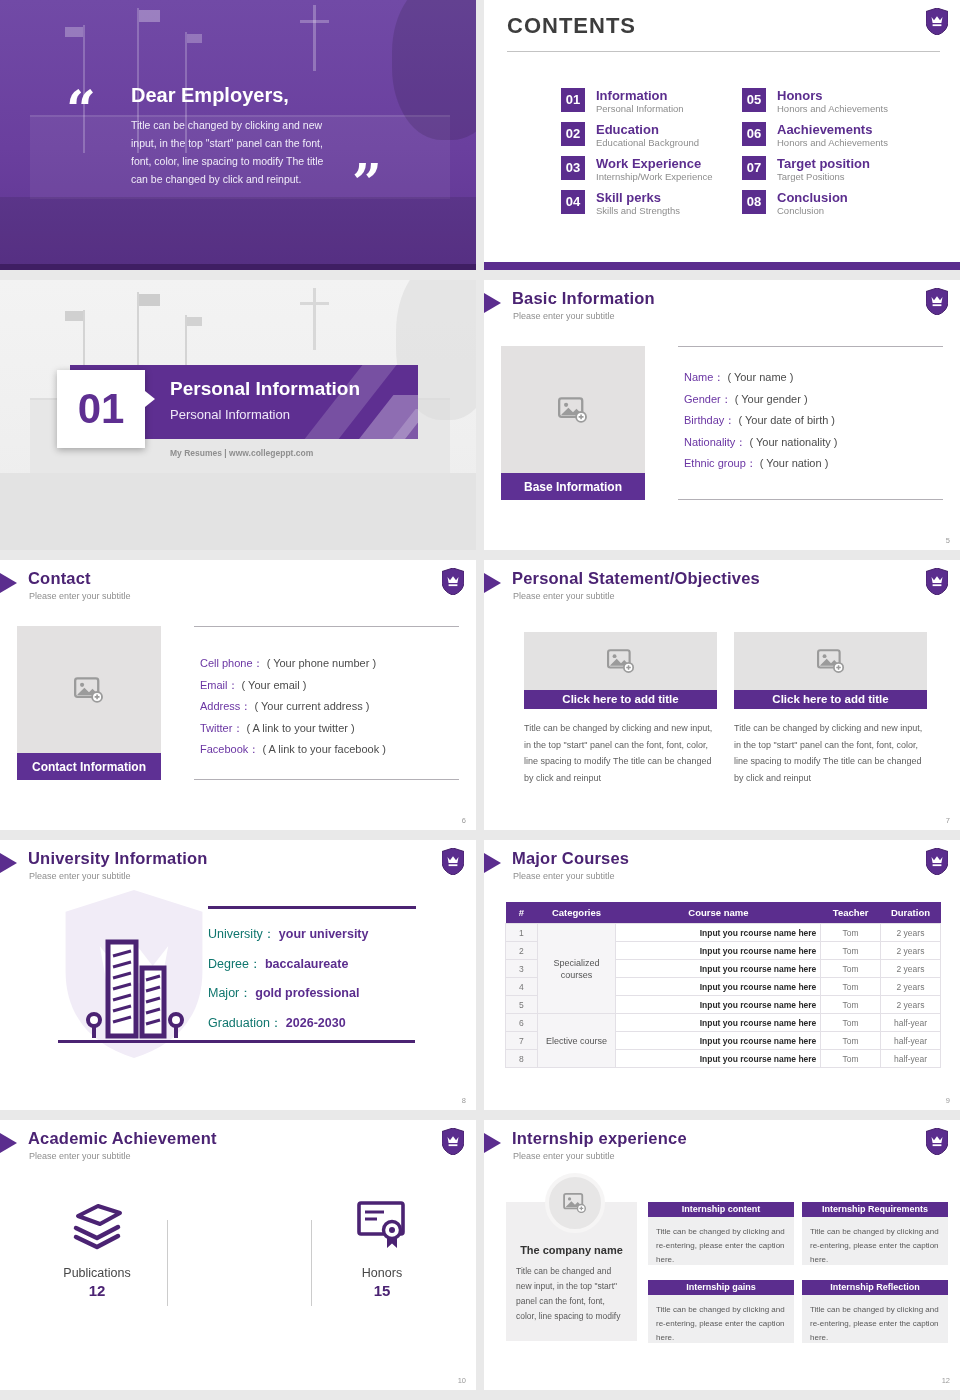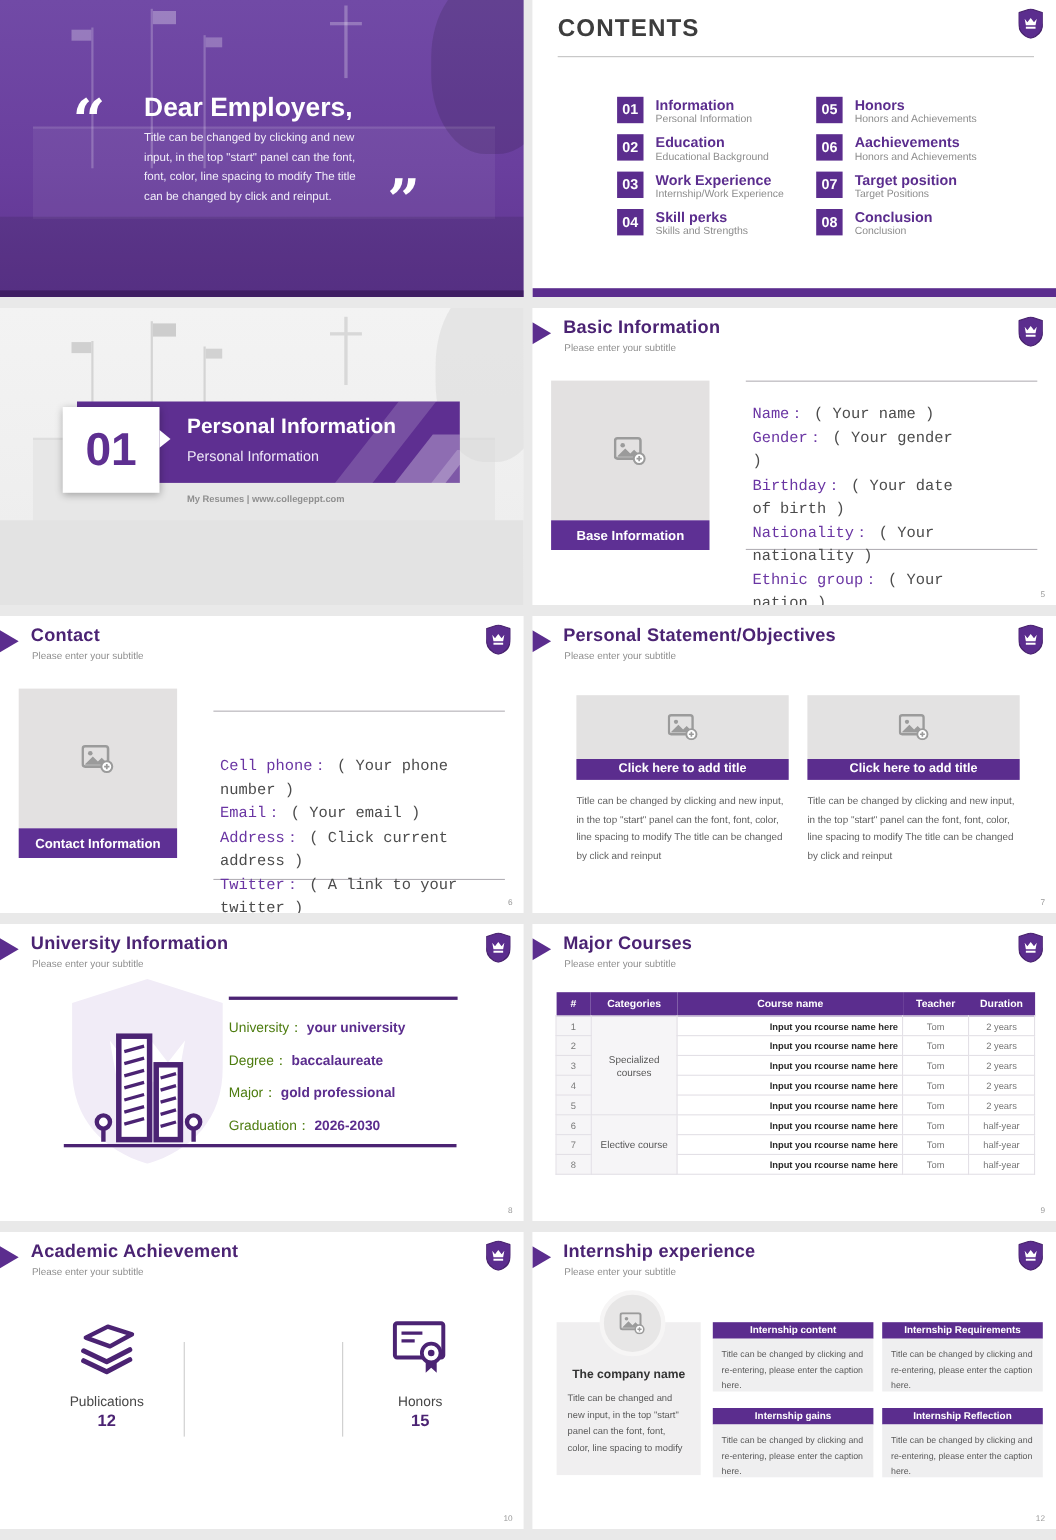--- a/index.html
+++ b/index.html
@@ -11,21 +11,21 @@
   .hdr-tri{position:absolute;left:0;top:13px;width:0;height:0;border-top:10px solid transparent;border-bottom:10px solid transparent;border-left:17px solid #5b2d8e;}
   .hdr-title{position:absolute;left:28px;top:9px;font-size:16.5px;font-weight:bold;color:#4b2373;letter-spacing:.2px;}
   .hdr-sub{position:absolute;left:29px;top:31px;font-size:9px;color:#8f8f8f;}
   .crest{position:absolute;right:12px;top:8px;width:22px;height:27px;}
   .pg{position:absolute;right:10px;bottom:5px;font-size:7.5px;color:#9a9a9a;}
   .slide-bar{position:absolute;left:0;right:0;bottom:0;height:8px;background:#5b2d8e;}
 
   
   .cover{background:linear-gradient(180deg,#714aa6 0%,#6a3f9e 55%,#5f3591 100%);}
   .cv-decor{position:absolute;}
-  .cv-title{position:absolute;left:131px;top:84px;font-size:24px;font-weight:bold;color:#ffffff;}
+  .cv-title{position:absolute;left:131px;top:84px;font-size:20px;font-weight:bold;color:#ffffff;}
   .cv-body{position:absolute;left:131px;top:116px;width:210px;font-size:10.5px;line-height:18px;color:#f0ecf9;}
   .quote{position:absolute;font-family:"DejaVu Serif",serif;font-weight:bold;color:#ffffff;font-size:52px;line-height:30px;}
   .cv-bar{position:absolute;left:0;right:0;bottom:0;height:6px;background:#3f1e63;}
 
   
   .ct-title{position:absolute;left:23px;top:13px;font-size:22px;font-weight:bold;color:#3d3d3d;letter-spacing:1px;}
   .ct-rule{position:absolute;left:23px;right:20px;top:51px;height:1px;background:#c3c3c3;}
   .ct-item{position:absolute;width:220px;}
   .ct-badge{position:absolute;left:0;top:0;width:24px;height:24px;background:#5b2d8e;color:#fff;font-size:13px;font-weight:bold;text-align:center;line-height:24px;}
   .ct-label{position:absolute;left:35px;top:0;font-size:13px;font-weight:bold;color:#5b2d8e;white-space:nowrap;}
@@ -41,36 +41,36 @@
   .sec-title{position:absolute;left:170px;top:98px;font-size:19px;font-weight:bold;color:#ffffff;z-index:5;}
   .sec-sub{position:absolute;left:170px;top:127px;font-size:13px;font-weight:300;color:#efe8f8;z-index:5;}
   .sec-footer{position:absolute;left:170px;top:168px;font-size:8.5px;color:#8f8f8f;z-index:5;font-weight:bold;}
 
   
   .ph-box{position:absolute;background:#e3e1e1;display:flex;align-items:center;justify-content:center;}
   .ph-caption{position:absolute;background:#5e3094;color:#ffffff;font-weight:bold;font-size:12px;text-align:center;display:flex;align-items:center;justify-content:center;}
 
   
   .fields{position:absolute;left:194px;top:66px;width:265px;height:154px;box-sizing:border-box;border-top:1px solid #b3b0b6;border-bottom:1px solid #b3b0b6;}
-  .field{font-size:14px;line-height:21.5px;font-family:Liberation Mono, monospace;}
+  .field{font-size:11px;line-height:21.5px;}
   .f-label{color:#6a35a3;}
   .f-value{color:#4c4c4c;}
 
   
   .st-card{position:absolute;top:72px;width:193px;}
   .st-ph{height:58px;background:#e3e2e2;display:flex;align-items:center;justify-content:center;}
   .st-bar{height:19px;background:#5b2d8e;color:#fff;font-size:11.5px;font-weight:bold;text-align:center;line-height:19px;}
   .st-body{margin-top:11px;font-size:9px;line-height:16.5px;color:#5f5f5f;}
 
   
   .uni-rule-top{position:absolute;left:208px;top:66px;width:208px;height:3px;background:#4b2373;}
   .uni-rule-bottom{position:absolute;left:58px;top:200px;width:357px;height:3px;background:#4b2373;}
   .uni-fields{position:absolute;left:208px;top:86px;}
   .uf{margin-bottom:12.5px;font-size:12.5px;}
-  .uf .lab{color:#4d7c0f;}
+  .uf .lab{color:#0f766e;}
   .uf .val{color:#5b2d8e;font-weight:bold;}
   .uni-watermark{position:absolute;left:58px;top:50px;}
   .uni-building{position:absolute;left:84px;top:96px;}
 
   
   .crs-table{position:absolute;left:21px;top:62px;border-collapse:collapse;width:436px;}
   .crs-table th{background:#5b2d8e;color:#fff;font-size:9.5px;font-weight:bold;padding:5px 3px;}
   .crs-table td{border:1px solid #e3e0e6;font-size:8.5px;color:#777;text-align:center;padding:2.5px 4px;height:12px;}
   .crs-table td.cname{font-weight:bold;color:#2a2a2a;text-align:right;padding-left:10px;}
   .crs-table td.cnum{background:#f6f5f7;}
@@ -248,25 +248,25 @@
 
     <div class="ph-box" style="left:17px;top:66px;width:144px;height:127px;">
       <svg width="30" height="26" viewBox="0 0 26 22">
           <use href="#imgicon"></use>
         </svg>
     </div>
     <div class="ph-caption" style="left:17px;top:193px;width:144px;height:27px;">
       <span>Contact Information</span>
     </div>
 
-    <div class="fields" style="padding:40px 0 0 6px;margin-top:20px;">
+    <div class="fields" style="padding:26px 0 0 6px;">
       <div style="width:250px;">
         <span class="field"><span class="f-label">Cell phone：</span> <span class="f-value">( Your phone number )</span></span><br>
         <span class="field"><span class="f-label">Email：</span> <span class="f-value">( Your email )</span></span><br>
-        <span class="field"><span class="f-label">Address：</span> <span class="f-value">( Click current address )</span></span><br>
+        <span class="field"><span class="f-label">Address：</span> <span class="f-value">( Your current address )</span></span><br>
         <span class="field"><span class="f-label">Twitter：</span> <span class="f-value">( A link to your twitter )</span></span><br>
         <span class="field"><span class="f-label">Facebook：</span> <span class="f-value">( A link to your facebook )</span></span>
       </div>
     </div>
     <div class="pg">6</div>
   </div>
 
   <div class="slide">
     <div class="hdr-tri"></div>
     <div class="hdr-title">Personal Statement/Objectives</div>

